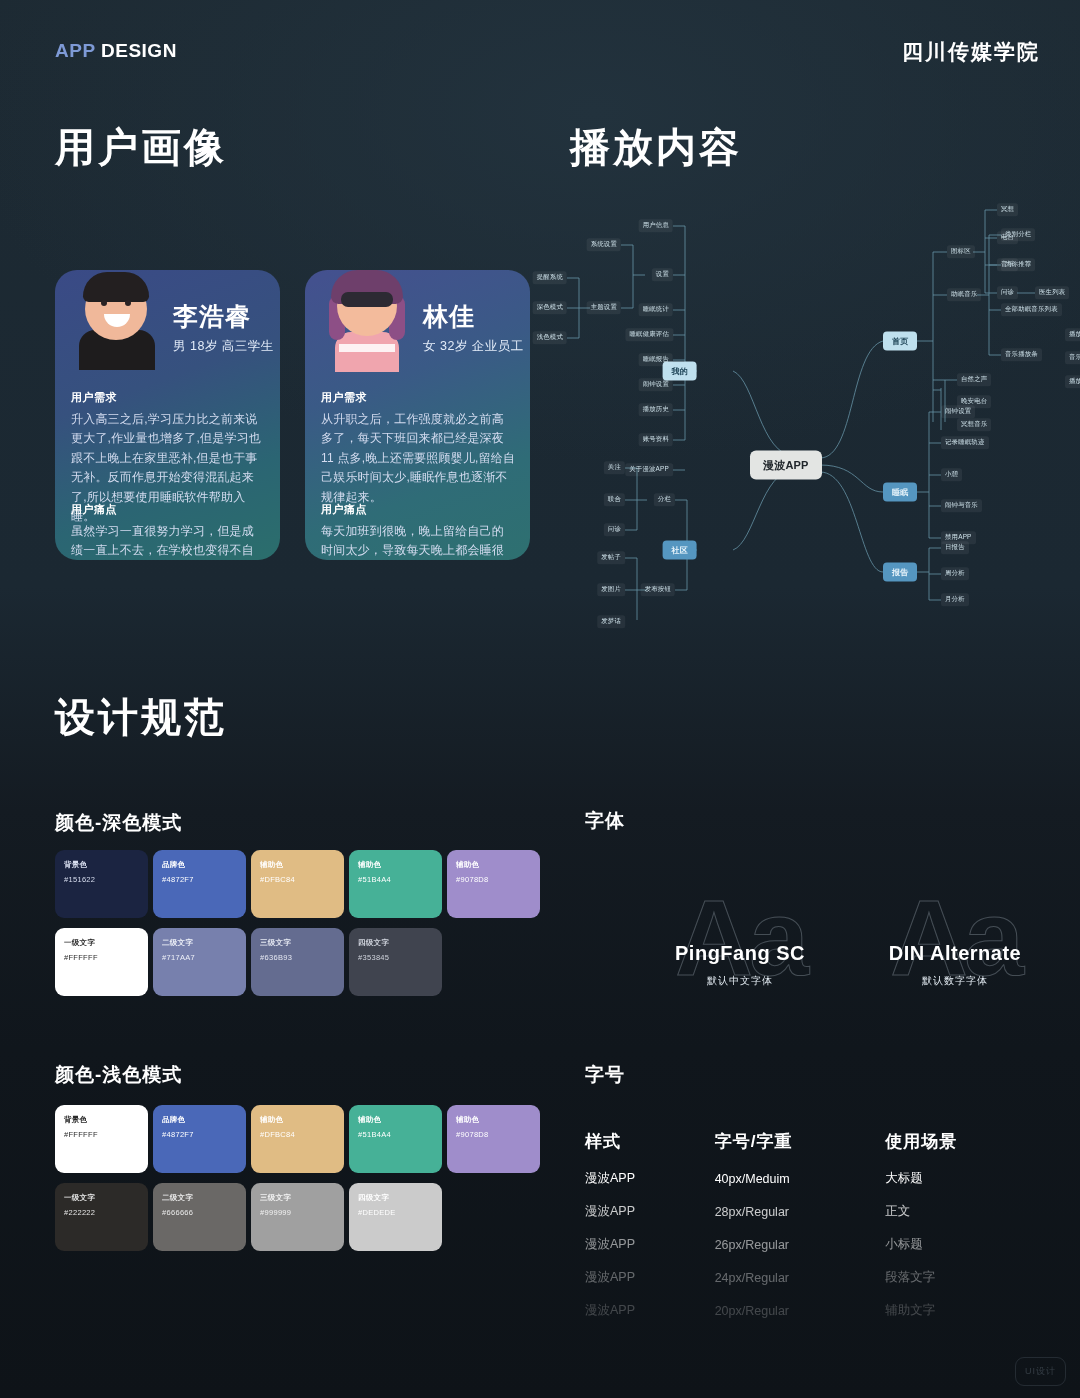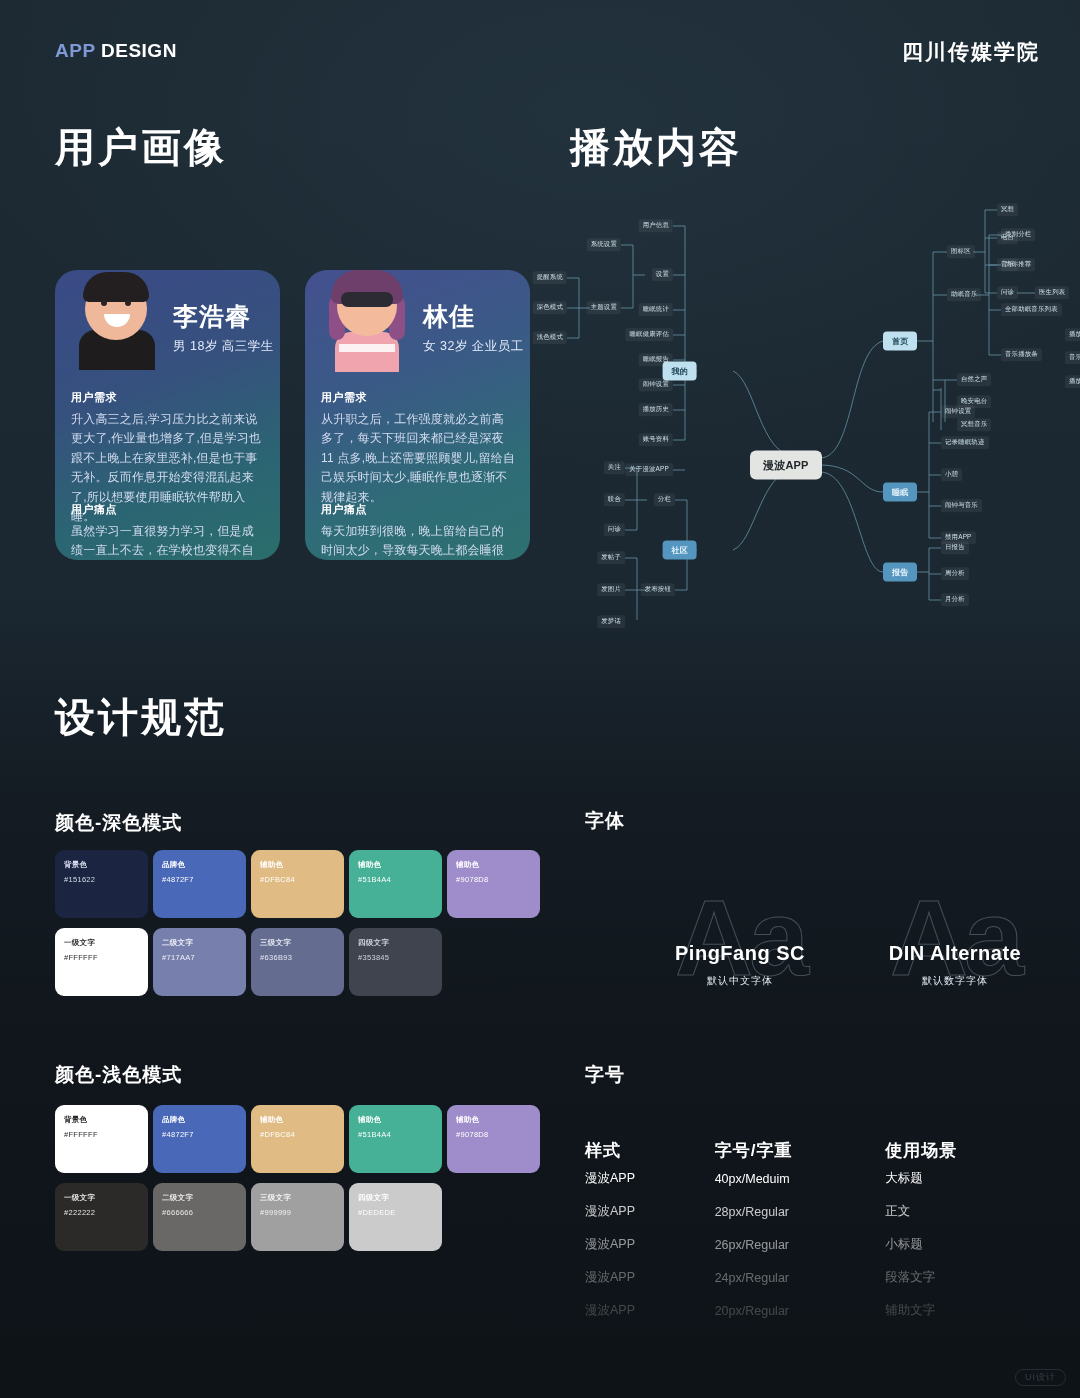--- a/index.html
+++ b/index.html
@@ -116,27 +116,27 @@
     font-size:10px; color:#e6eef5; white-space:nowrap; letter-spacing:1px;
   }
 
   
   .sz-table { position:absolute; left:585px; top:1120px; width:430px; }
   .sz-row { display:flex; height:33px; align-items:center; }
   .sz-row .c1 { width:135px; }
   .sz-row .c2 { width:160px; }
   .sz-row .c3 { width:135px;margin-left:17px; }
   .sz-head .c1, .sz-head .c2, .sz-head .c3 { font-size:17px; color:#fff; font-weight:700; letter-spacing:1px; }
-  .sz-head { height:42px;align-items:flex-end; }
+  .sz-head { height:42px; }
 
   .watermark {
     position:absolute; right:14px; bottom:12px;
     font-size:9px; color:rgba(140,155,170,.30);
     border:1px solid rgba(140,155,170,.18); border-radius:9px;
-    padding:1px 9px; letter-spacing:1px;
+    padding:7px 9px; letter-spacing:1px;
   }
 </style>
 </head>
 <body>
 
 <div class="page">
 
   <div class="topbar">
     <div class="brand">
       <span class="app">APP</span><span> </span><span class="design">DESIGN</span>

